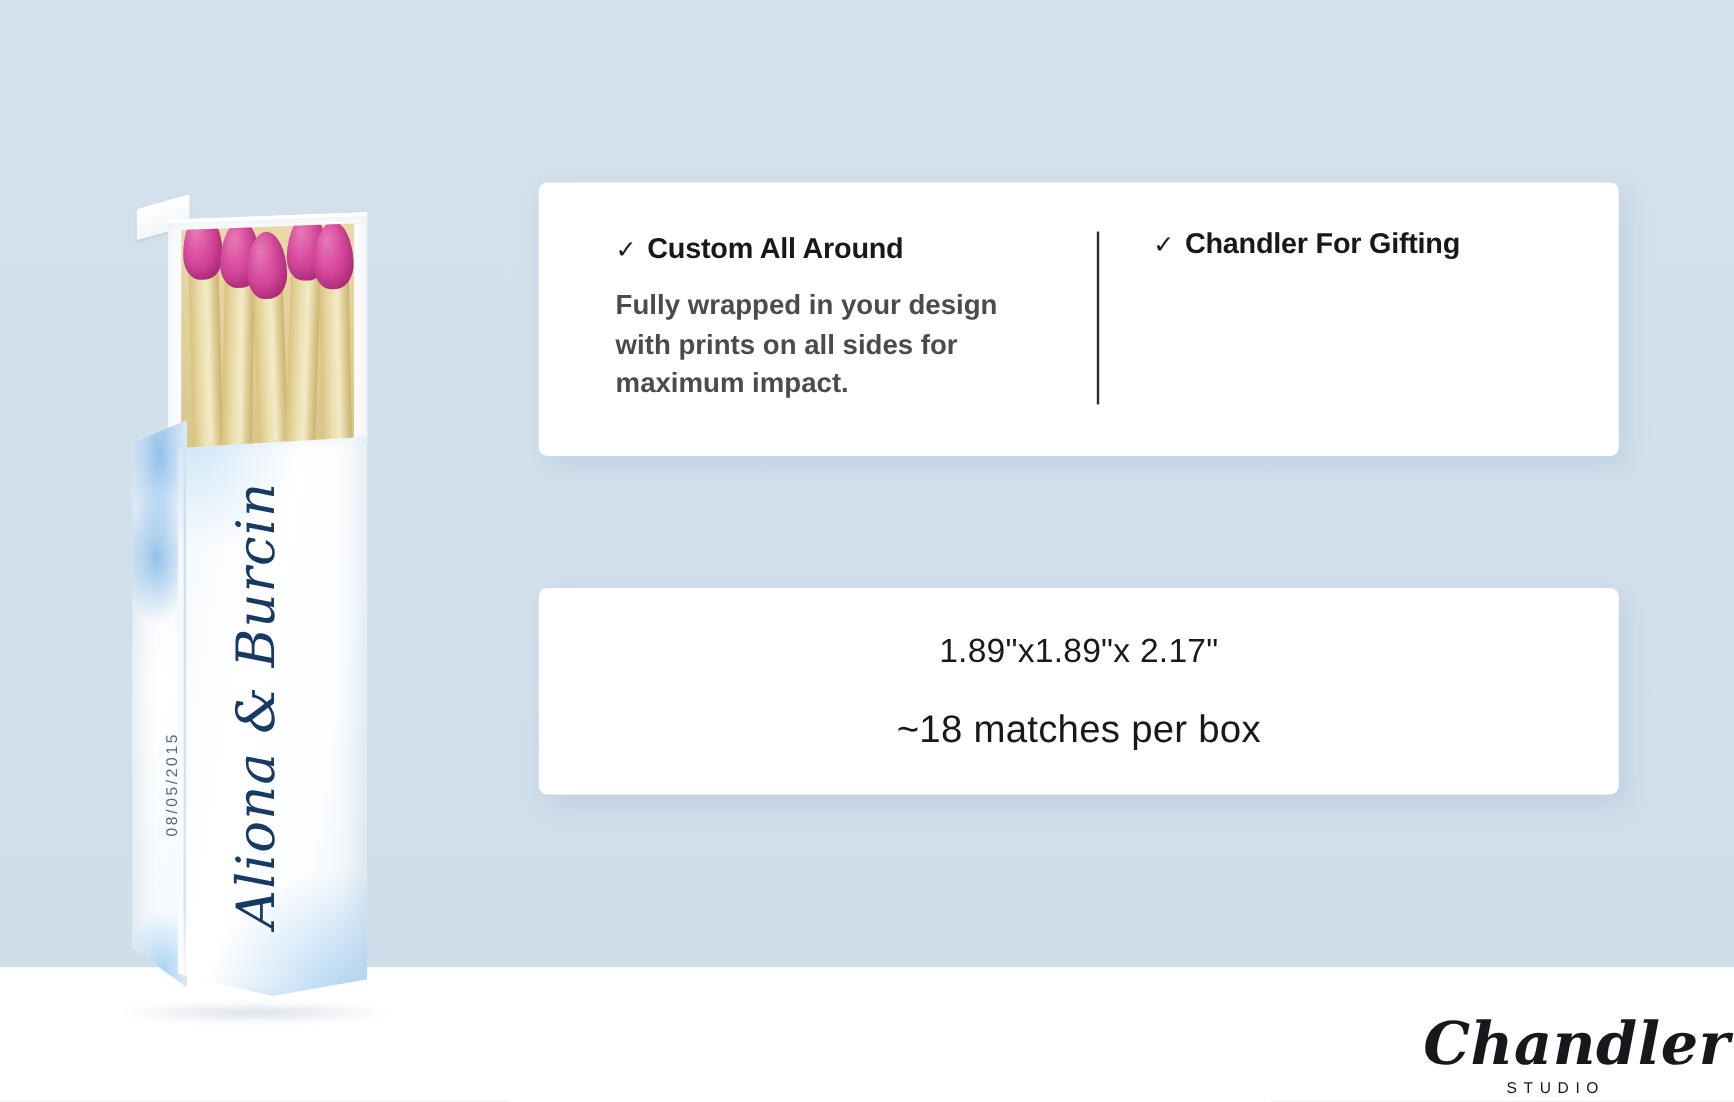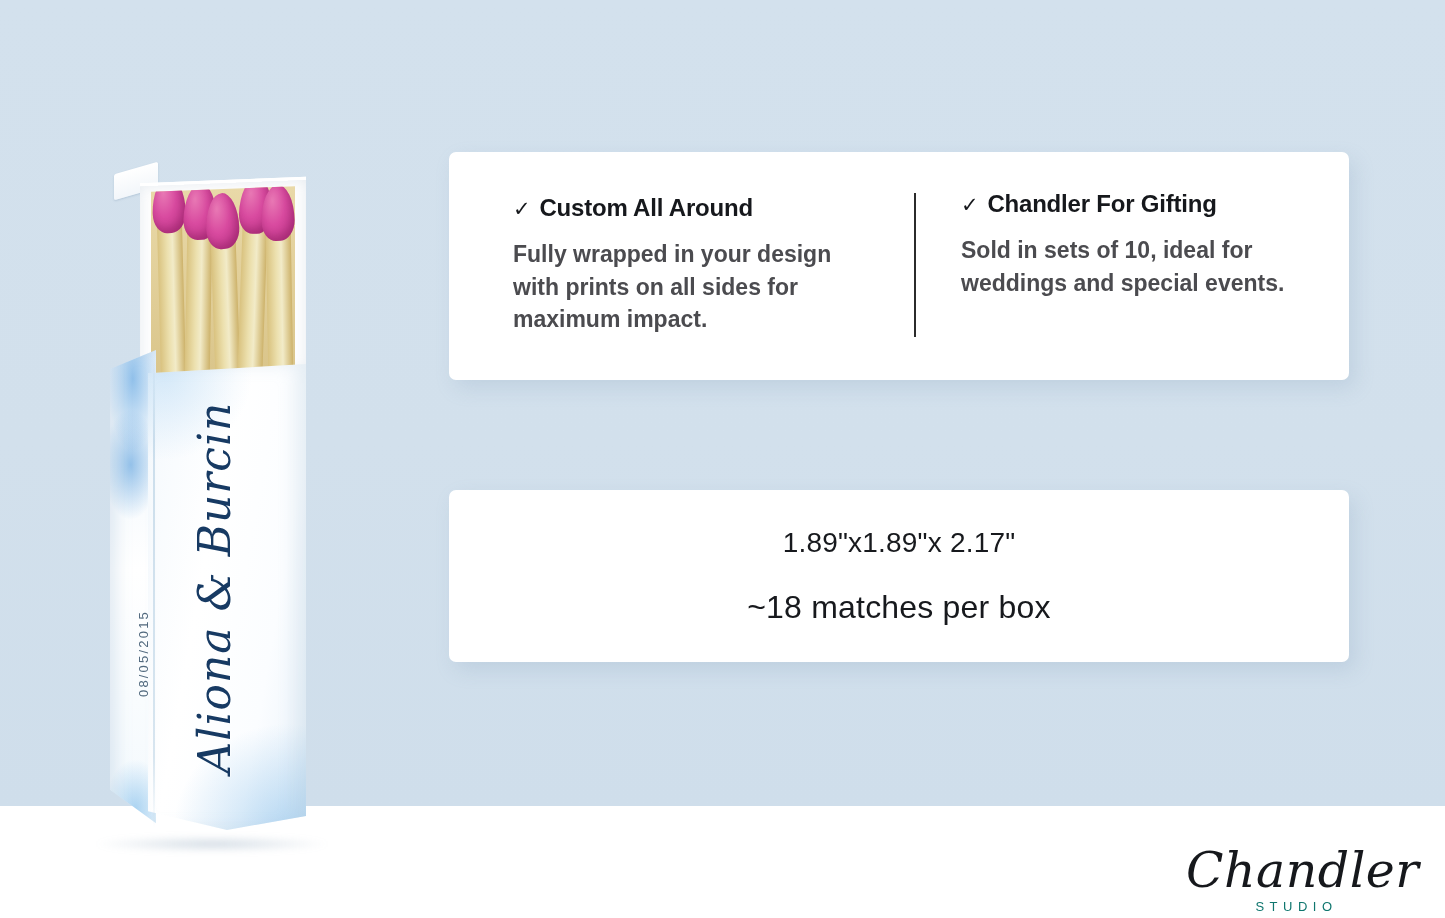--- a/index.html
+++ b/index.html
@@ -266,27 +266,28 @@
     width: 216px;
     text-align: center;
   }
   .logo-script {
     font-family: "DejaVu Serif", serif;
     font-style: italic;
     font-size: 49px;
     line-height: 1;
     color: #16181c;
     letter-spacing: 0.5px;
+    font-weight: bold;
   }
   .logo-sub {
     margin-top: 4px;
     font-family: "Liberation Sans", sans-serif;
     font-size: 13px;
     letter-spacing: 5.5px;
-    color: #0f766e;
+    color: #0f172a;
     padding-left: 5px;
     text-align: center;
   }
 </style>
 </head>
 <body>
 
 <div id="stage">
 
   <div class="bg-upper"></div>
@@ -340,21 +341,20 @@
       <p class="feat-body">Fully wrapped in your design with prints on all sides for maximum impact.</p>
     </div>
 
     <div class="divider"></div>
 
     <div class="feature right">
       <h2 class="feat-title">
         <span class="feat-check">✓</span>
         <span>Chandler For Gifting</span>
       </h2>
-      <p class="feat-body">Sold in sets of 10, ideal for weddings and special events.</p>
     </div>
   </div>
 
   <div class="card card-specs">
     <div class="spec-line">1.89"x1.89"x 2.17"</div>
     <div class="spec-line big">~18 matches per box</div>
   </div>
 
   <div class="logo">
     <div class="logo-script">Chandler</div>

